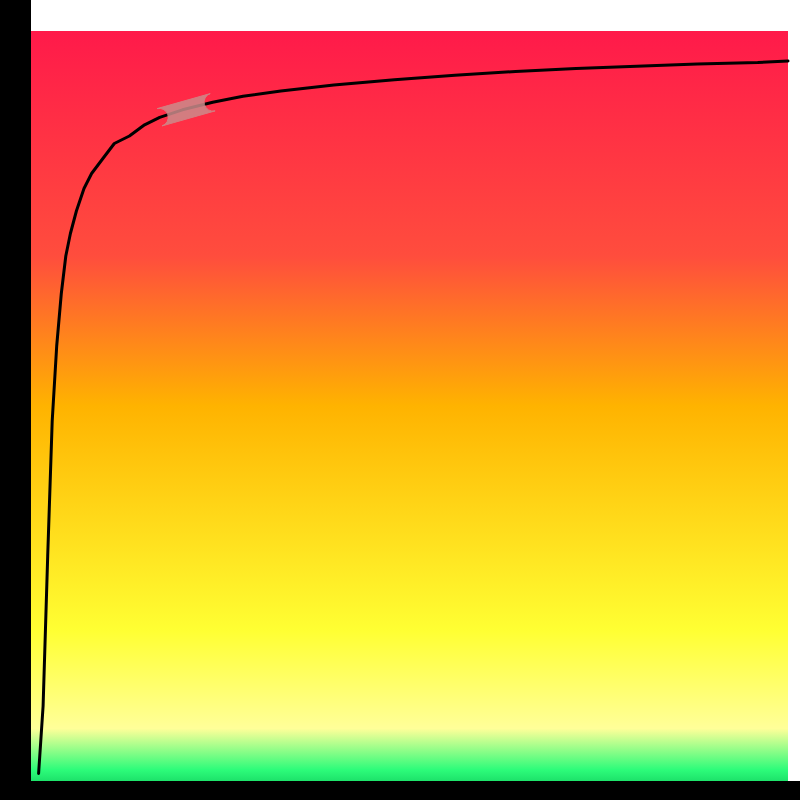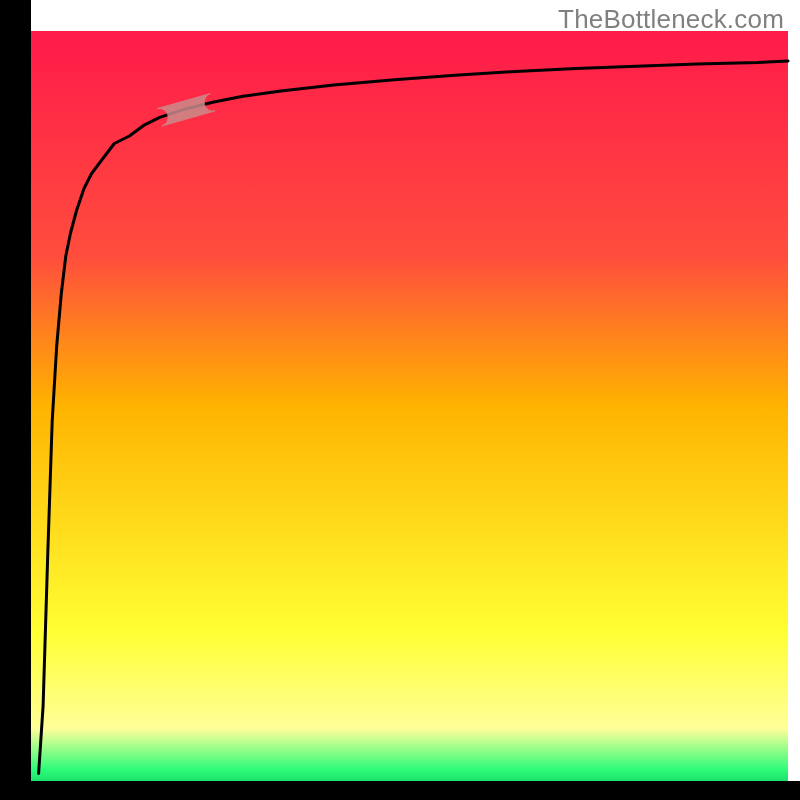--- a/index.html
+++ b/index.html
@@ -24,21 +24,20 @@
     color: #808080;
     user-select: none;
     letter-spacing: 0.2px;
   }
   svg { display: block; }
 </style>
 </head>
 <body>
 
 <div class="chart-wrap">
-  <div class="watermark">TheBottleneck.com</div>
   <svg id="chart-svg" width="800" height="800" viewBox="0 0 800 800">
     <defs>
       <linearGradient id="bg-grad" x1="0" y1="0" x2="0" y2="1">
         <stop id="stop-top" offset="0" stop-color="#ff1a4a"></stop>
         <stop id="stop-upper" offset="0.30" stop-color="#ff4d3d"></stop>
         <stop id="stop-mid" offset="0.50" stop-color="#ffb300"></stop>
         <stop id="stop-yellow" offset="0.80" stop-color="#ffff33"></stop>
         <stop id="stop-pale" offset="0.93" stop-color="#ffff99"></stop>
         <stop id="stop-green" offset="0.985" stop-color="#2dfc7a"></stop>
         <stop id="stop-green2" offset="1.0" stop-color="#1de26a"></stop>

